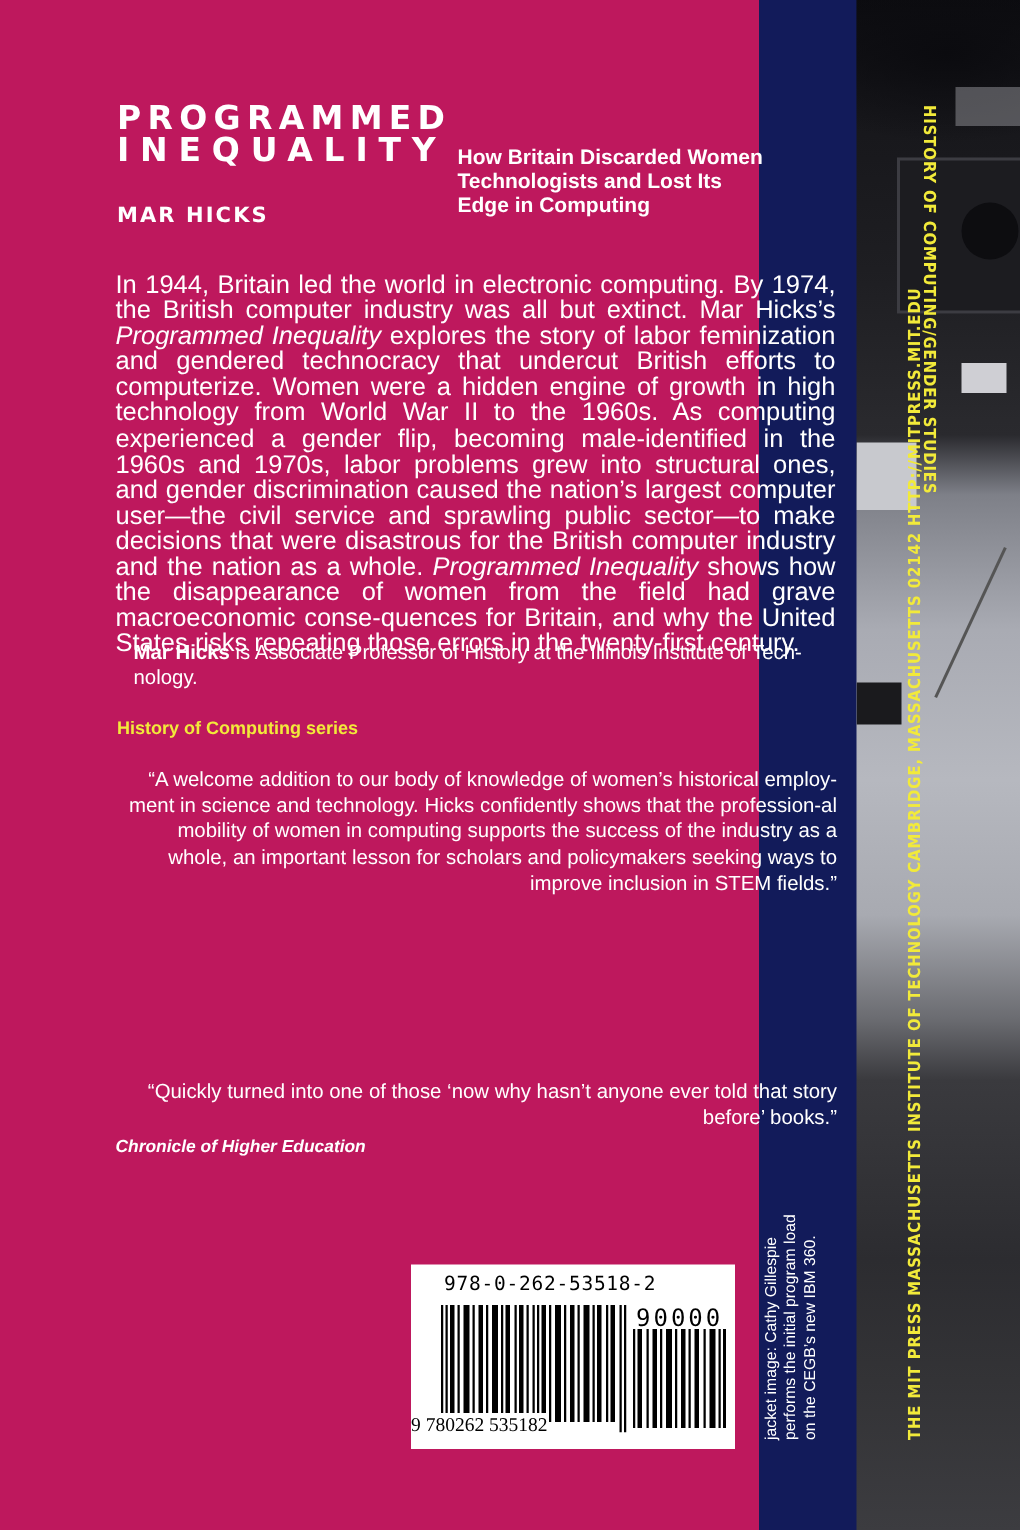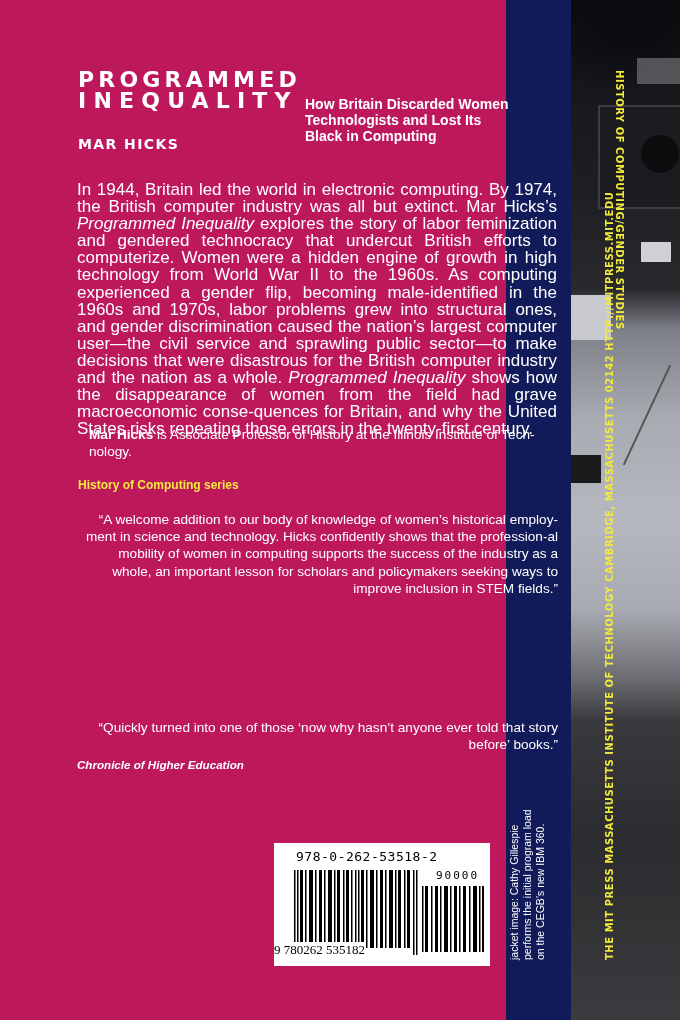--- a/index.html
+++ b/index.html
@@ -30,37 +30,37 @@
   .quote { position:absolute; left:73px; width:485px; color:#fff; }
   .quote .q { font-size:13.6px; line-height:17.2px; padding-left:5px; text-indent:-5px;text-align:right; }
   .quote .src { font-size:11.6px; line-height:15px; font-weight:bold; margin-top:4px; padding-left:4px; }
   .quote .src i { font-style:italic; }
   .q1 { top:511px; } .q2 { top:651px; } .q3 { top:719px; }
 
   .barcode { position:absolute; left:274px; top:843px; width:216px; height:123px; background:#fff; }
   .isbn-top { position:absolute; left:22px; top:6px; font-family:"DejaVu Sans Mono", monospace; font-size:13px; color:#000; letter-spacing:0.5px; }
   .bars { position:absolute; left:20px; top:27px; width:124px; height:85px; }
   .bars2 { position:absolute; left:148px; top:43px; width:62px; height:66px; }
-  .price { position:absolute; left:150px; top:26px; font-family:"DejaVu Sans Mono", monospace; font-size:11px; color:#000; letter-spacing:2px;margin-left:12px; }
+  .price { position:absolute; left:150px; top:26px; font-family:"DejaVu Sans Mono", monospace; font-size:16px; color:#000; letter-spacing:2px; }
   .isbn-bot { position:absolute; left:0; top:99px; font-family:Liberation Serif, serif; font-size:13px; color:#000; background:transparent; }
   .isbn-bot span { background:#fff; }
   .credit { position:absolute; left:508px; top:960px; transform-origin:left top; transform:rotate(-90deg); white-space:nowrap; color:#fff; font-size:10.5px; line-height:13px; }
 </style>
 </head>
 <body>
 
 <div class="cover">
   <div class="title">
     <div>PROGRAMMED</div>
     <div style="letter-spacing:7.2px;">INEQUALITY</div>
   </div>
   <div class="subtitle">
     <div>How Britain Discarded Women</div>
     <div>Technologists and Lost Its</div>
-    <div>Black in Computing</div>
+    <div>Edge in Computing</div>
   </div>
   <div class="author">MAR HICKS</div>
 
   <div class="desc"><span>In 1944, Britain led the world in electronic computing. By 1974, the British computer industry was all but extinct. Mar Hicks’s </span><i>Programmed Inequality</i><span> explores the story of labor feminization and gendered technocracy that undercut British efforts to computerize. Women were a hidden engine of growth in high technology from World War II to the 1960s. As computing experienced a gender flip, becoming male-identified in the 1960s and 1970s, labor problems grew into structural ones, and gender discrimination caused the nation’s largest computer user—the civil service and sprawling public sector—to make decisions that were disastrous for the British computer industry and the nation as a whole. </span><i>Programmed Inequality</i><span> shows how the disappearance of women from the field had grave macroeconomic conse-quences for Britain, and why the United States risks repeating those errors in the twenty-first century.</span></div>
 
   <div class="bio"><b>Mar Hicks</b><span> is Associate Professor of History at the Illinois Institute of Tech-nology.</span></div>
 
   <div class="series">History of Computing series</div>
 
   <div class="quote q1">

